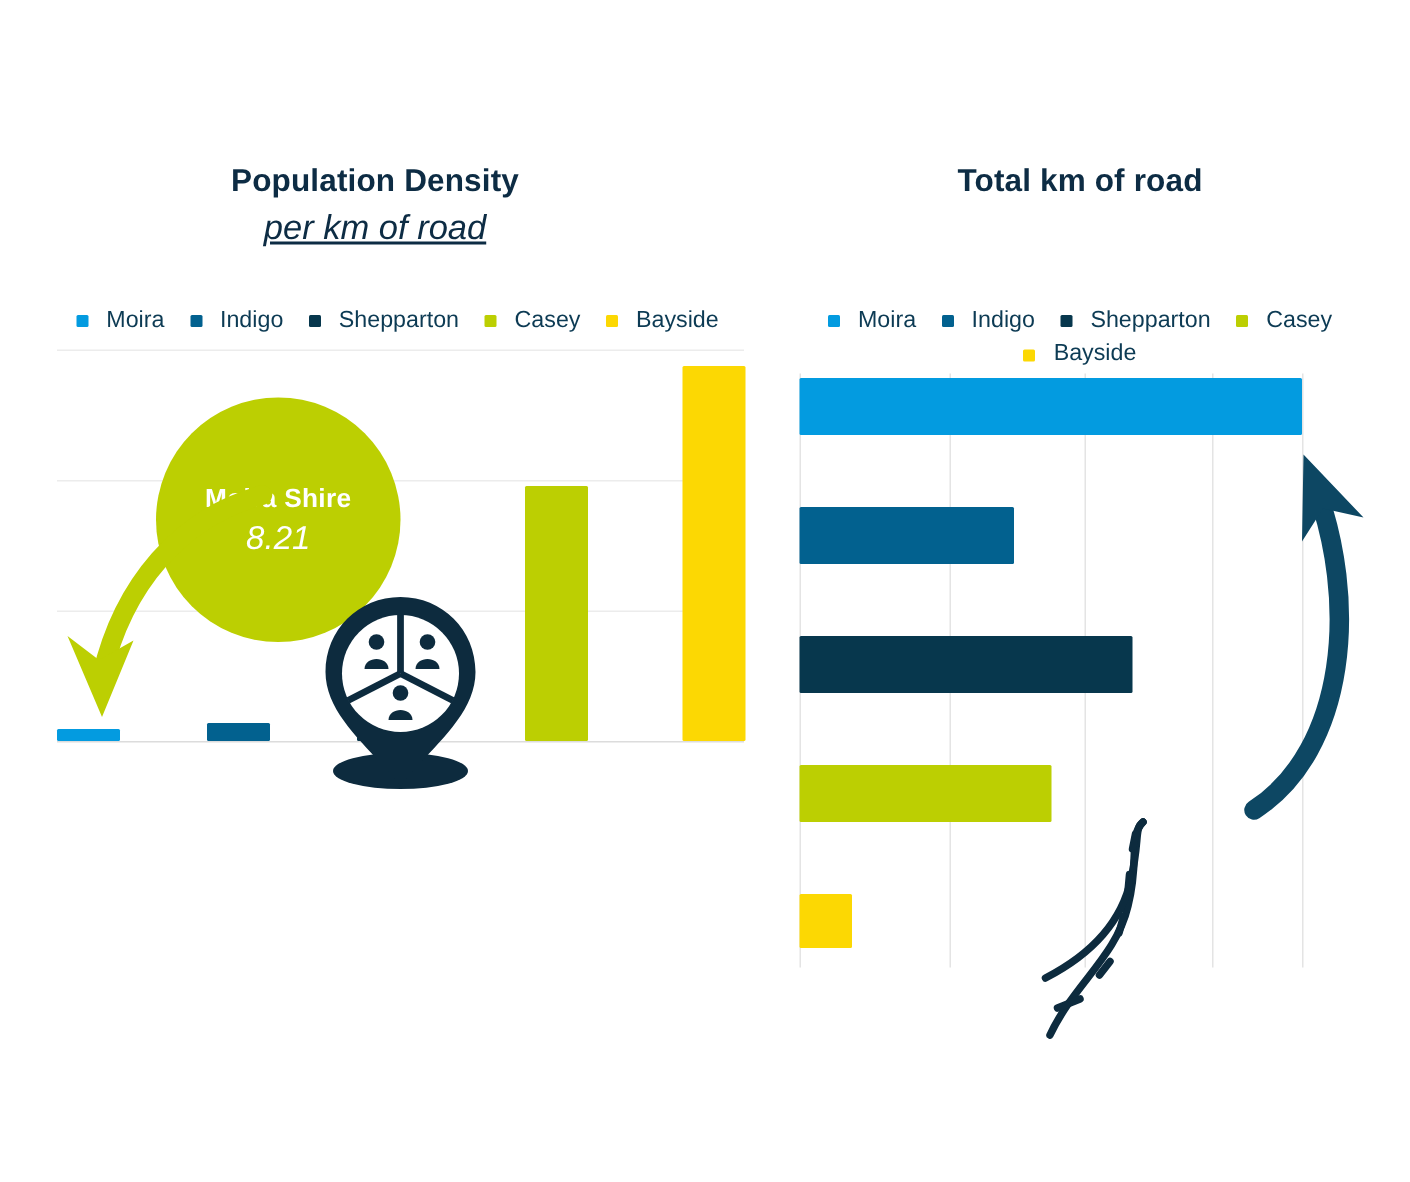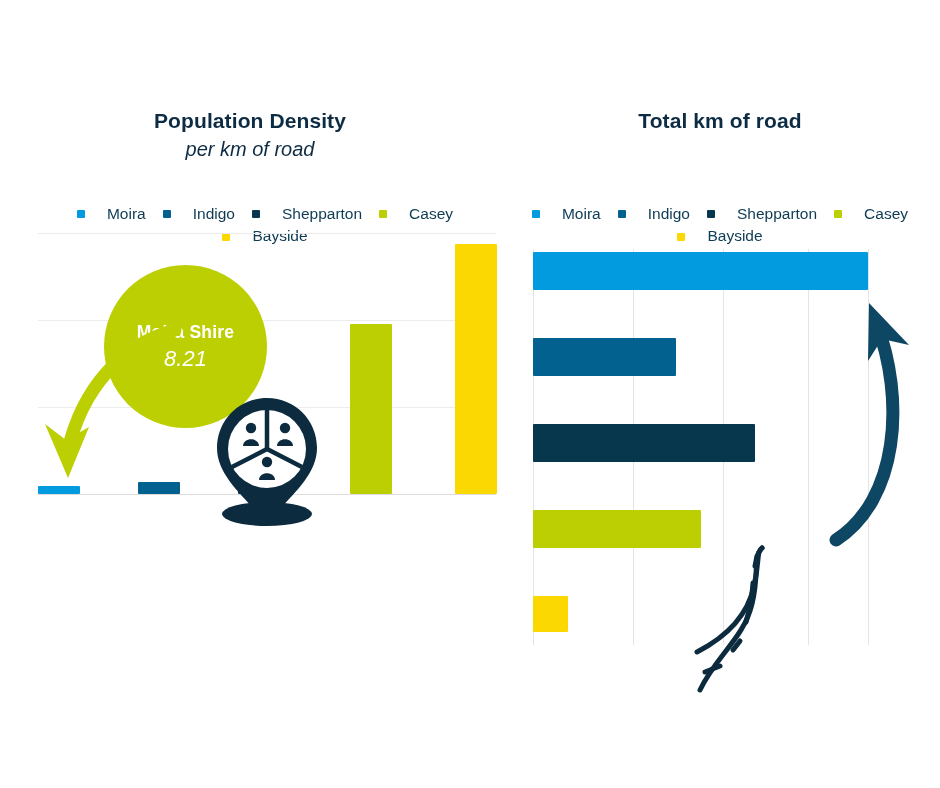--- a/index.html
+++ b/index.html
@@ -11,32 +11,32 @@
   #panel-left{left:0;width:500px;}
   #panel-right{left:500px;width:440px;}
 
   
   .chart-title{
     position:absolute;width:100%;text-align:center;
     font-size:21px;font-weight:bold;color:#0d2c44;letter-spacing:.1px;
   }
   .chart-sub{
     position:absolute;width:100%;text-align:center;
-    font-size:20px;font-style:italic;color:#0d2c44;
+    font-size:23px;font-style:italic;color:#0d2c44;text-decoration:underline;
   }
   #left-title{top:109px;}
   #left-sub{top:138px;}
   #right-title{top:109px;}
 
   
   .legend{
     position:absolute;display:flex;flex-wrap:wrap;justify-content:center;
     align-items:center;gap:0 17px;line-height:1.45;
   }
-  .legend-item{display:inline-flex;align-items:center;gap:22px;text-align:right;}
+  .legend-item{display:inline-flex;align-items:center;gap:12px;text-align:right;}
   .legend-swatch{width:8px;height:8px;display:inline-block;border-radius:1px;}
   .legend-label{font-size:15.5px;color:#0d3b54;white-space:nowrap;}
   #legend-left{left:30px;top:203px;width:470px;}
   #legend-right{left:20px;top:203px;width:400px;}
 
   
   #plot-left{position:absolute;left:38px;top:233px;width:458px;height:262px;}
   .gridline-h{position:absolute;left:0;width:100%;height:1px;background:#ececec;}
   .baseline{position:absolute;left:0;width:100%;height:1px;background:#dcdcdc;bottom:0;}
   .col-bar{position:absolute;bottom:1px;border-radius:1px;}

